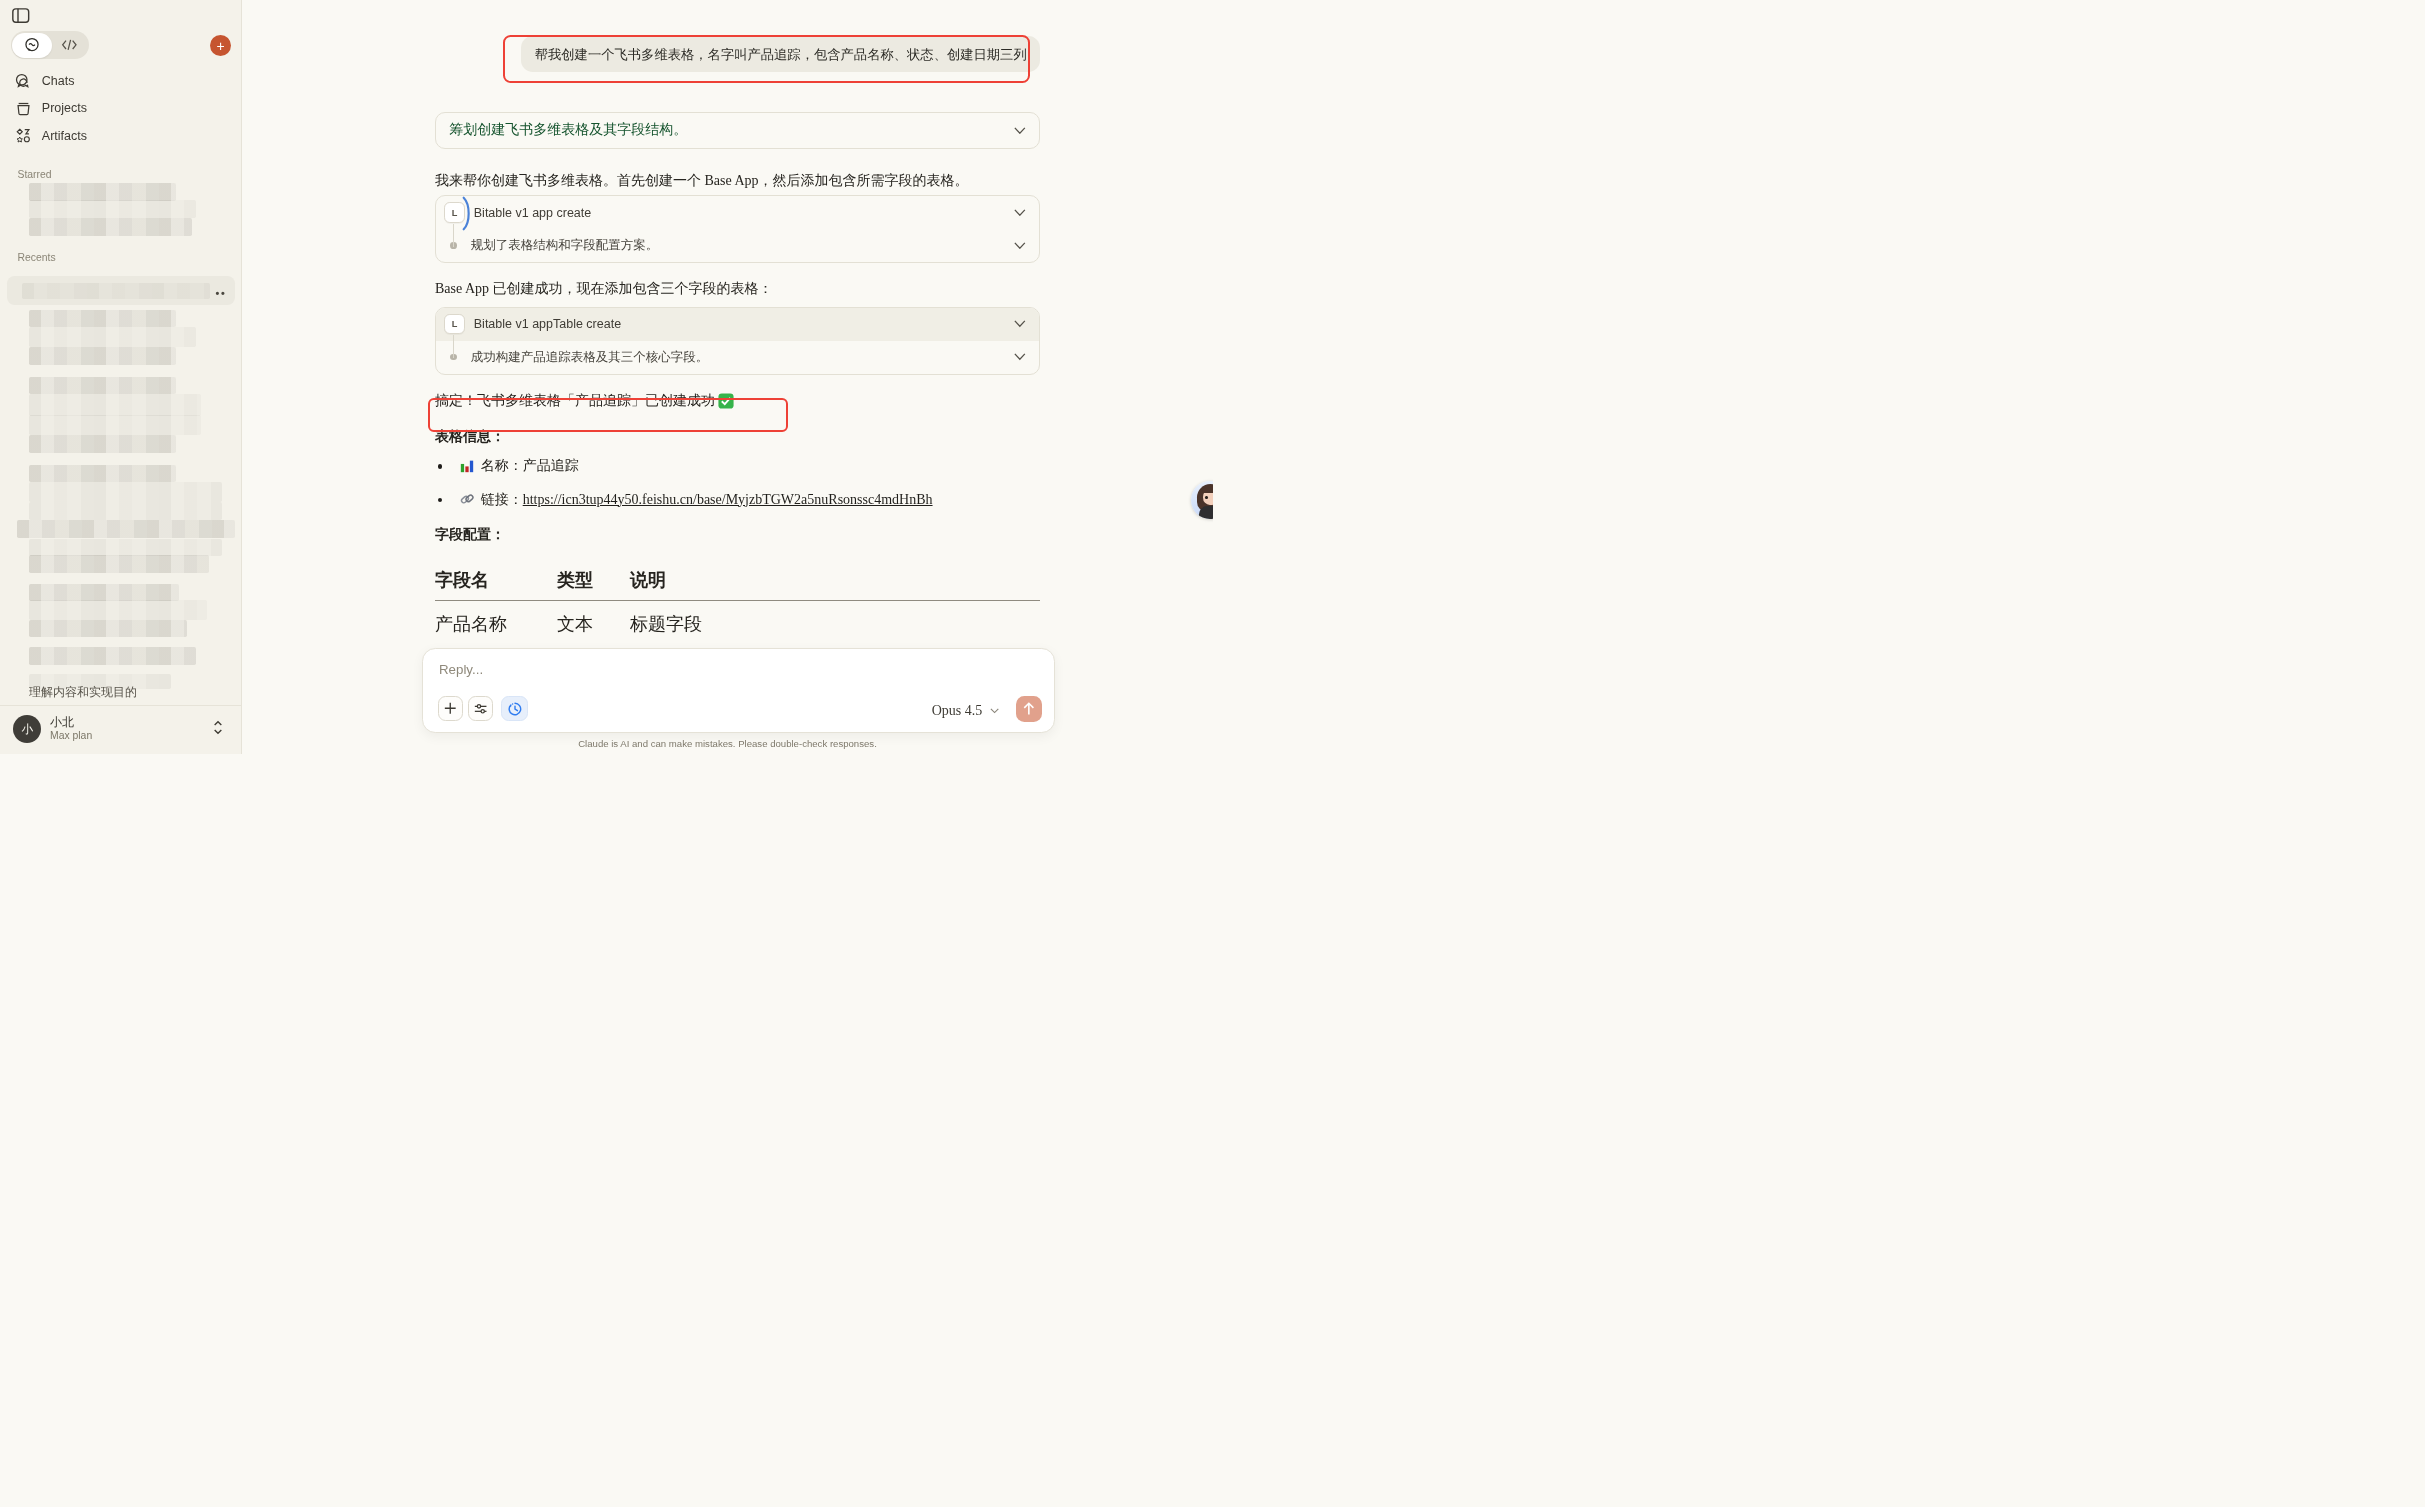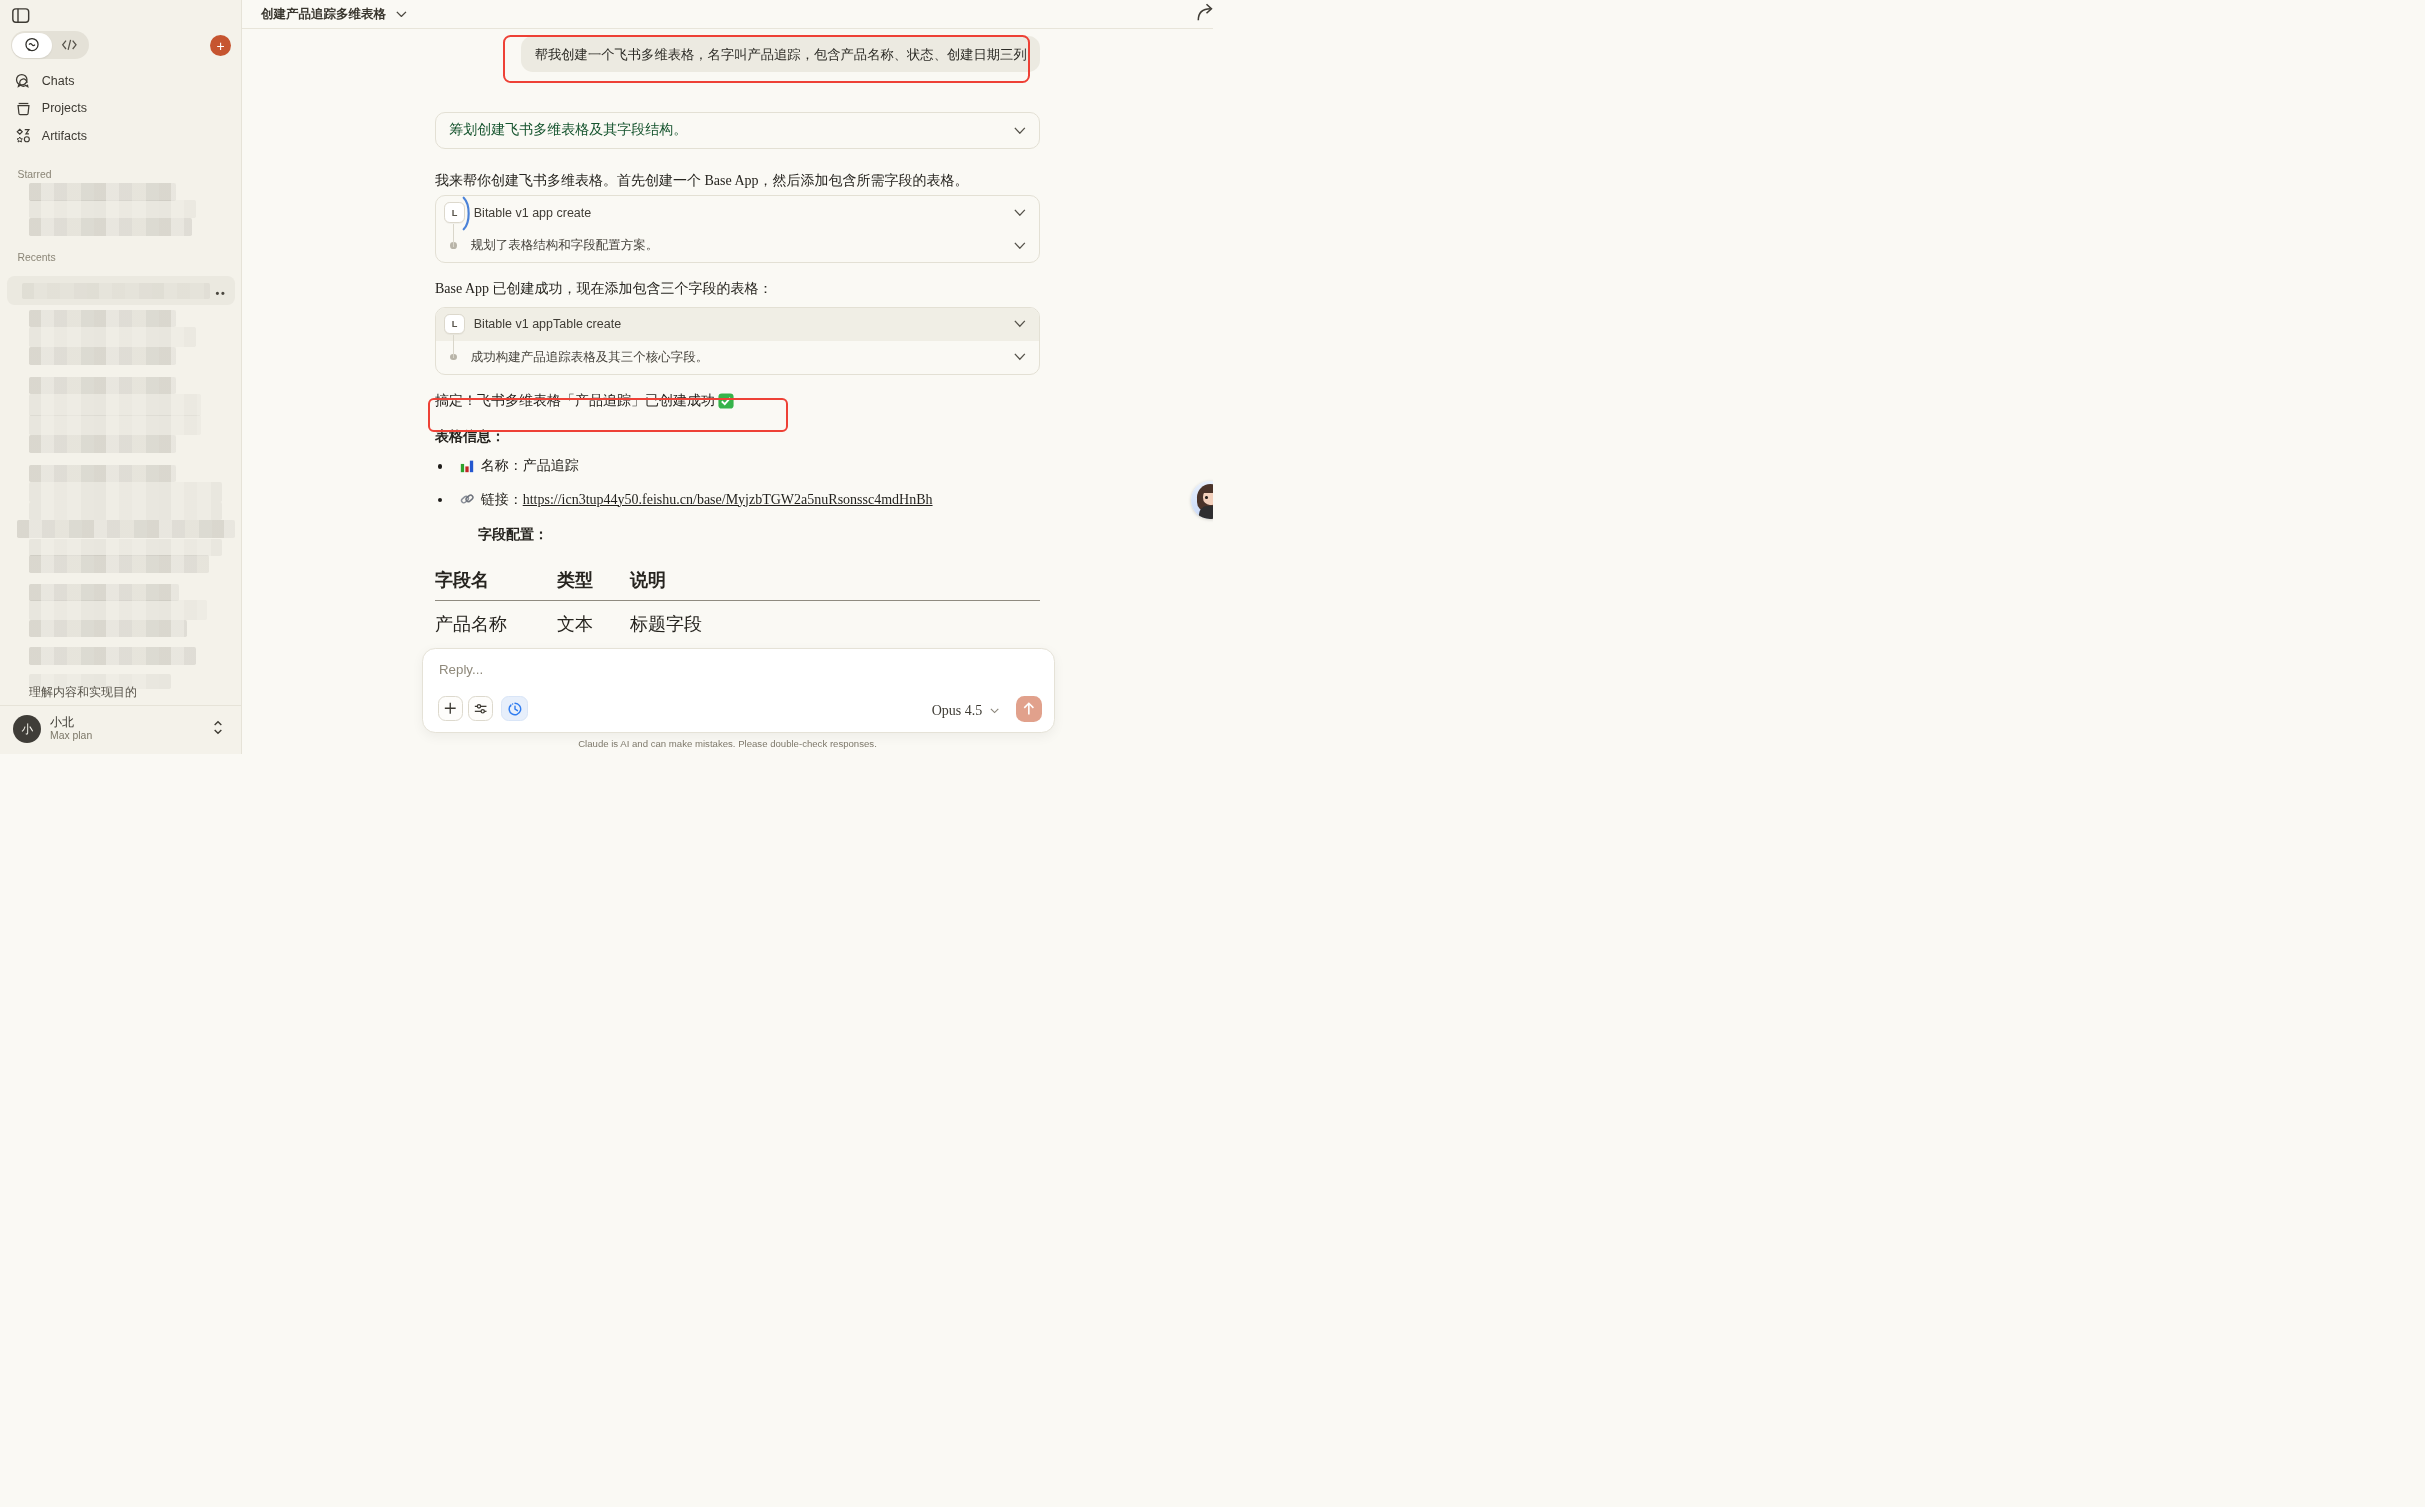--- a/index.html
+++ b/index.html
@@ -61,21 +61,21 @@
   .l-badge{width:18.3px;height:18.3px;background:#ffffff;border:0.8px solid #dcd8cc;border-radius:5.8px;display:flex;align-items:center;justify-content:center;font-size:9.2px;font-weight:700;color:#57534a;box-shadow:0 0.8px 0.8px rgba(0,0,0,.04);}
   .tc-name{margin-left:9.2px;font-size:12.5px;color:#3f3c35;}
   .blue-arc{position:absolute;left:26px;top:0;pointer-events:none;}
   .connector{position:absolute;left:17px;top:27.5px;width:0.8px;height:23px;background:#d9d6ca;}
   .tc-sub{height:33px;display:flex;align-items:center;padding:0 13.3px 0 14px;cursor:pointer;}
   .tc-dot{width:6.7px;height:6.7px;border-radius:50%;background:#b8b4a8;margin-right:14px;flex:0 0 auto;}
   .tc-summary{font-size:12.5px;color:#45423b;}
 
   .h-serif{font-family:"Liberation Serif",serif;font-weight:700;font-size:14px;color:#26241f;}
   .heading1{margin-top:16.7px;}
-  .heading2{margin-top:16px;margin-left:43px;}
+  .heading2{margin-top:16px;}
 
   ul.info-list{list-style:none;margin:9.2px 0 0 0;padding:0;}
   ul.info-list li{position:relative;padding-left:25px;margin-bottom:11.7px;font-family:"Liberation Serif",serif;font-size:14px;line-height:21.7px;color:#26241f;display:flex;align-items:center;}
   ul.info-list li::before{content:"";position:absolute;left:3.3px;top:9.2px;width:4.2px;height:4.2px;border-radius:50%;background:#1f1e1a;}
   .emoji{display:inline-flex;margin-right:6.7px;flex:0 0 auto;}
   a.info-link{color:#201f1b;text-decoration:underline;cursor:pointer;}
 
   table.fields{margin-top:24px;width:100%;border-collapse:collapse;font-family:"Liberation Serif",serif;font-size:18px;color:#26241f;}
   table.fields th{text-align:left;font-weight:700;padding:0 0 7.5px 0;border-bottom:0.8px solid #8f8b80;}
   table.fields td{padding:11.7px 0 12.5px 0;border-bottom:0.8px solid #cfccc0;}
@@ -219,34 +219,20 @@
       <div class="uf-chevrons">
         <svg width="10" height="15" viewBox="0 0 12 18" fill="none">
             <path d="M2 6 L6 2 L10 6" stroke="#3d3a33" stroke-width="1.6"></path>
             <path d="M2 12 L6 16 L10 12" stroke="#3d3a33" stroke-width="1.6"></path>
           </svg>
       </div>
     </div>
   </div>
 
   <div class="main">
-    <div class="main-header">
-      <div class="mh-title">
-        <span>创建产品追踪多维表格</span>
-        <svg width="10.8" height="6.7" viewBox="0 0 13 8" fill="none">
-            <path d="M1 1 L6.5 6.5 L12 1" stroke="#4a473f" stroke-width="1.6"></path>
-          </svg>
-      </div>
-      <div class="share-btn">
-        <svg width="23" height="21.7" viewBox="0 0 28 26" fill="none">
-            <path d="M4 22 C4 11 10 8 19 8" stroke="#3f3c35" stroke-width="1.9" fill="none"></path>
-            <path d="M14 2.5 L20 8 L14 13.5" stroke="#3f3c35" stroke-width="1.9" fill="none"></path>
-          </svg>
-      </div>
-    </div>
 
     <div class="chat-col">
 
       <div class="msg-user">
         <div class="bubble">帮我创建一个飞书多维表格，名字叫产品追踪，包含产品名称、状态、创建日期三列</div>
       </div>
 
       <div class="collapse-card">
         <span class="cc-label">筹划创建飞书多维表格及其字段结构。</span>
         <span class="flex-spacer"></span>

